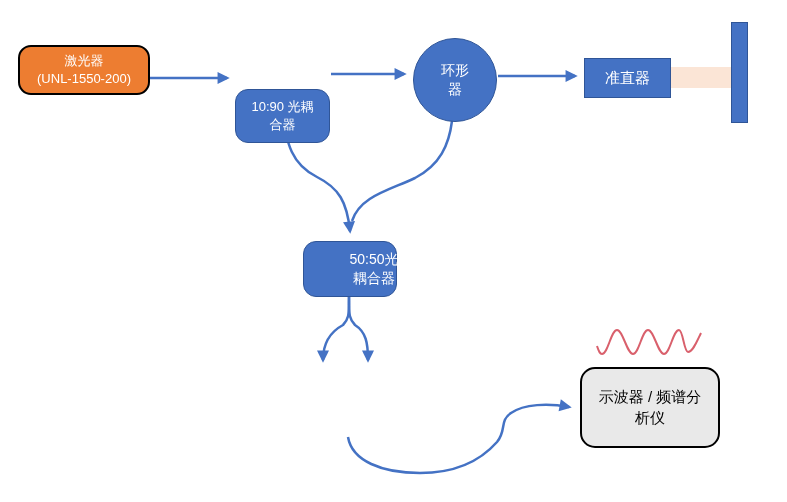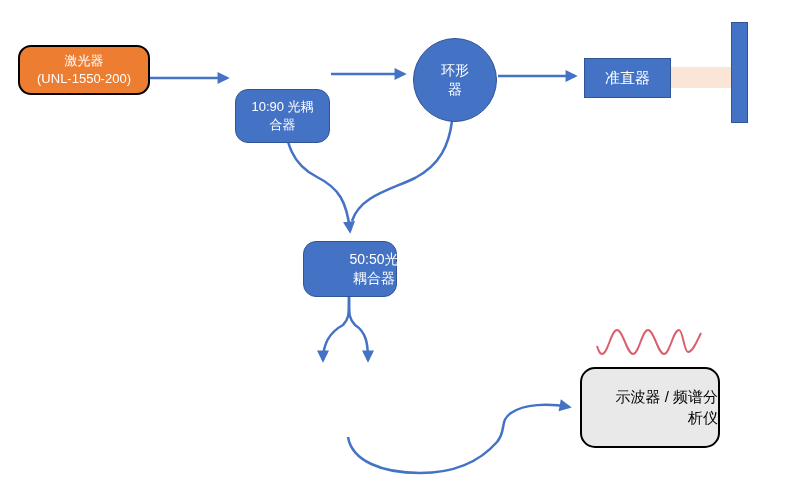--- a/index.html
+++ b/index.html
@@ -35,21 +35,21 @@
   .collimator{left:584px;top:58px;width:87px;height:40px;font-size:15px;}
   .mirror{left:731px;top:22px;width:17px;height:101px;background:var(--node-blue,#4472C4);border:1.6px solid var(--node-blue-border,#2F5597);box-sizing:border-box;position:absolute;}
   .beam{left:667px;top:67px;width:64px;height:21px;background:var(--beam,#FBE5D6);position:absolute;}
   .c5050{left:303px;top:241px;width:94px;height:56px;border-radius:13px;font-size:14px;padding-left:48px;}
   .bpd{left:281px;top:376px;width:132px;height:61px;border:1.6px solid #1a1a1a;font-size:13.5px;}
   .scope{
     left:580px;top:367px;width:140px;height:81px;
     background:var(--scope-fill,#E9E9E9);
     border:2.2px solid #000;
     border-radius:15px;
-    color:#000;font-size:15px;align-items:flex-end;
+    color:#000;font-size:15px;
   }
 </style>
 </head>
 <body>
 
 <div id="canvas">
 
   <svg id="wires" viewBox="0 0 787 502" xmlns="http://www.w3.org/2000/svg">
     <defs>
       <marker id="arrow" viewBox="0 0 8 8" refX="6" refY="4" markerWidth="5.5" markerHeight="5.5" orient="auto">

